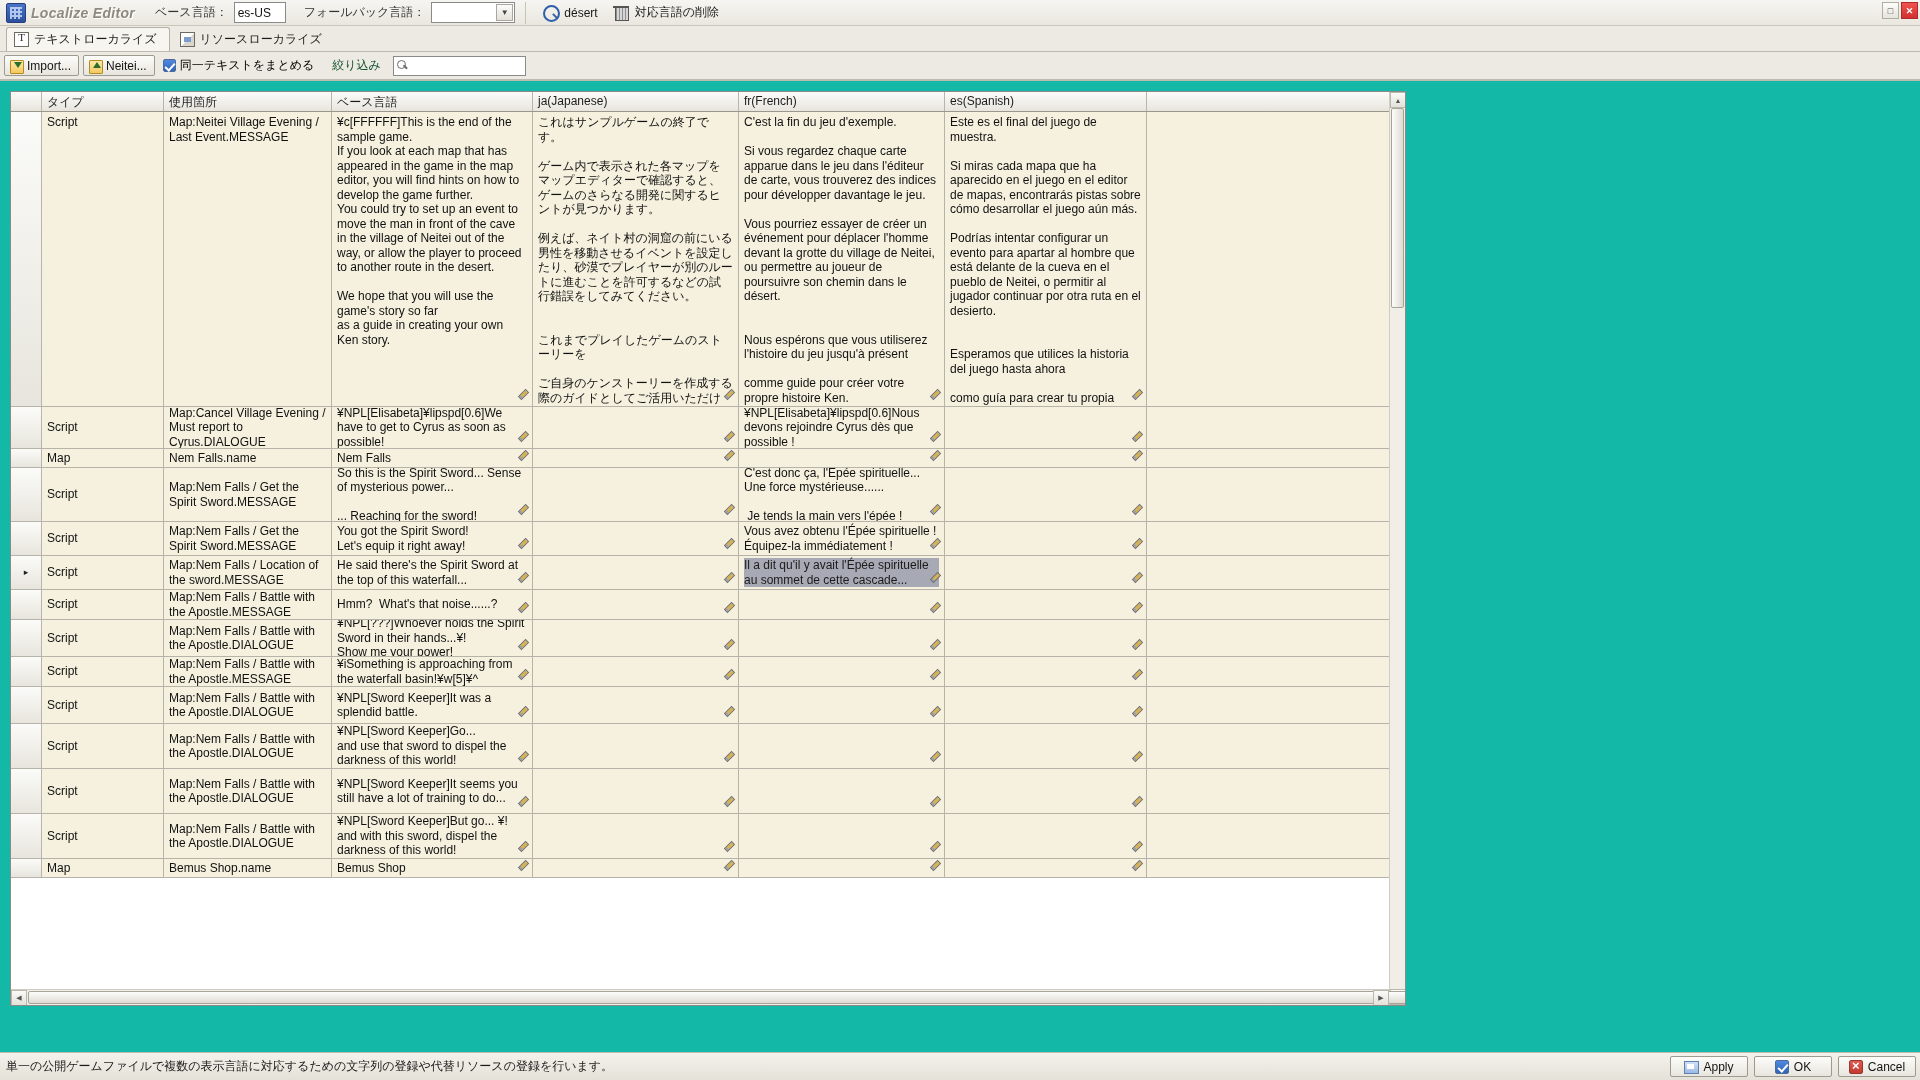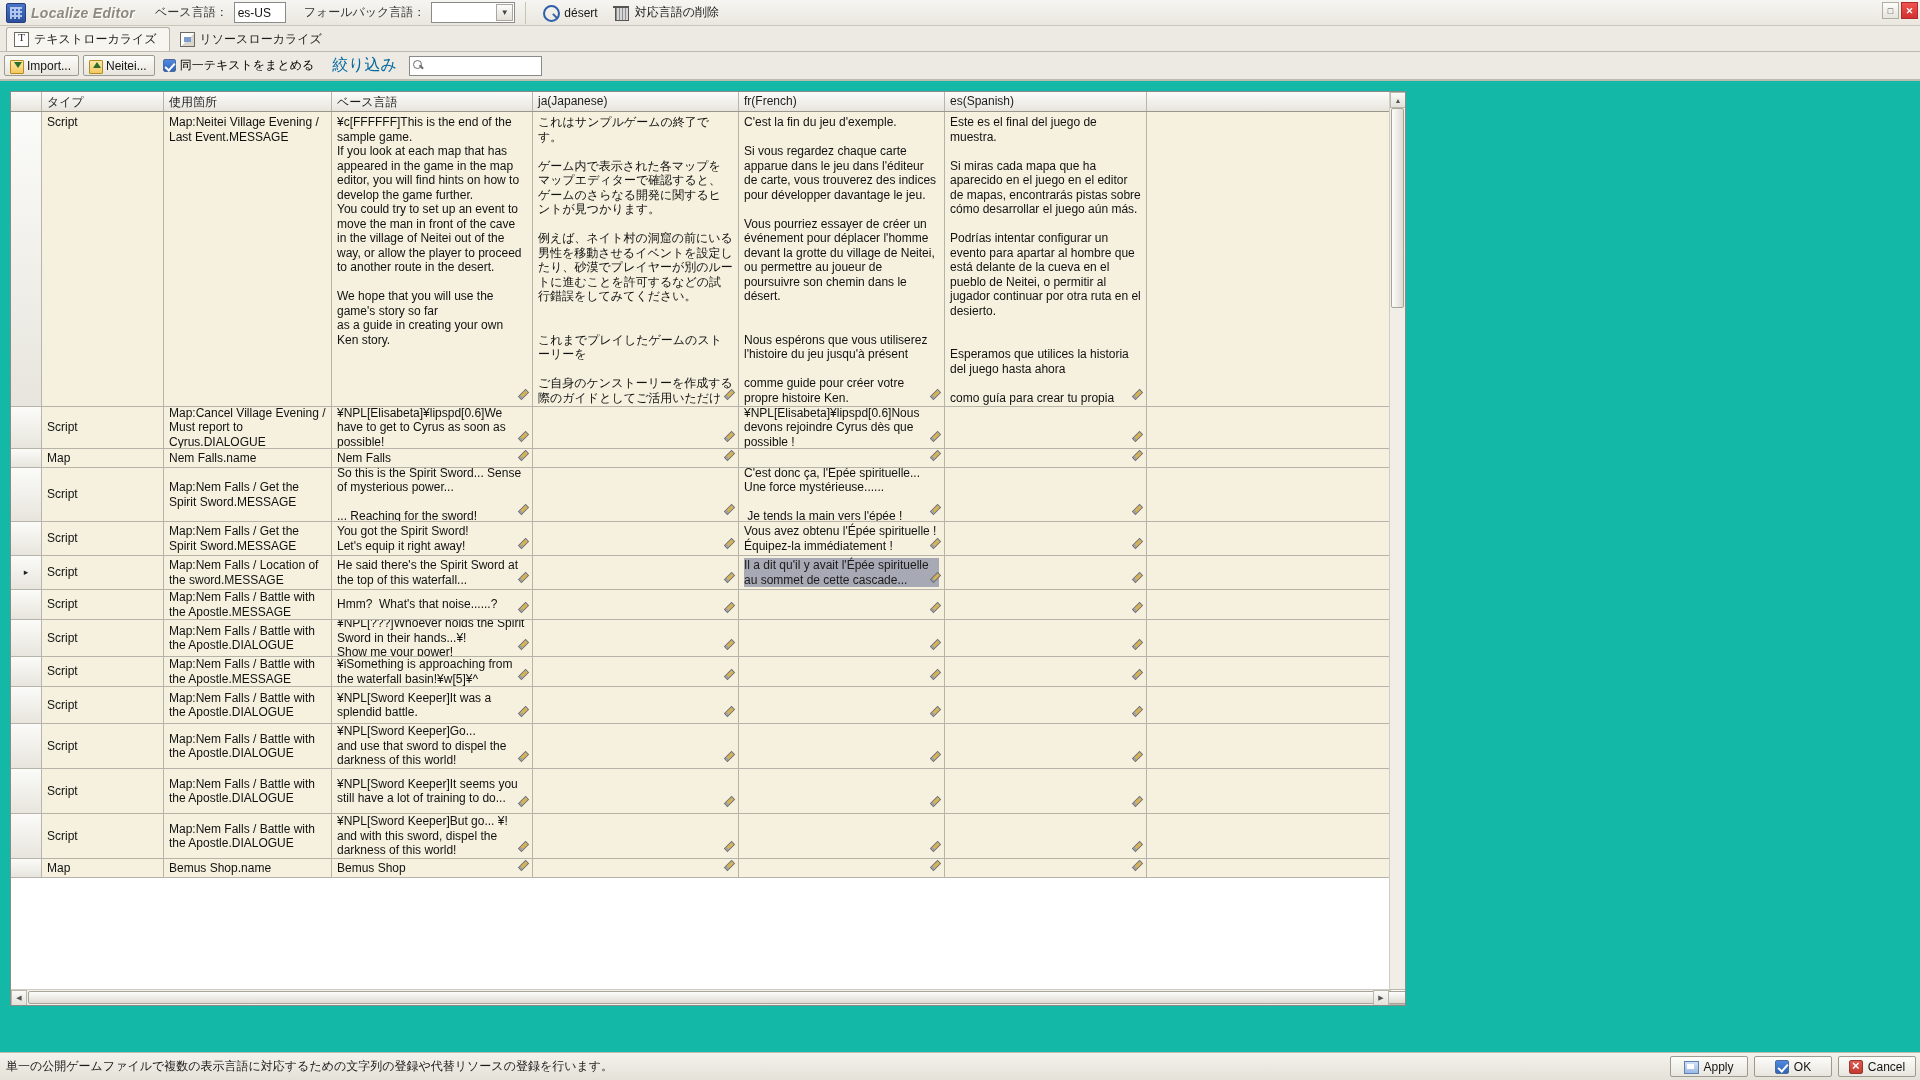--- a/index.html
+++ b/index.html
@@ -220,21 +220,21 @@
     background: linear-gradient(to bottom,#4f8ae0,#2f63b5);
     margin-right: 4px; position: relative; border-radius: 2px;
   }
   .chk::after {
     content: "";
     position: absolute; left: 3px; top: 1px;
     width: 4px; height: 8px;
     border: solid #fff; border-width: 0 2px 2px 0;
     transform: rotate(42deg);
   }
-  .filter-label { font-size: 16px; color: #0369a1; margin: 0 8px 0 14px; }
+  .filter-label { font-size: 12px; color: #14532d; margin: 0 8px 0 14px; }
   .filter-box {
     width: 133px; height: 20px;
     border: 1px solid #8a8a8a;
     background: #fff;
     display: flex; align-items: center;
     padding: 0 3px;
   }
   .mag {
     width: 11px; height: 11px; position: relative; flex:none; margin-right: 3px;
   }

